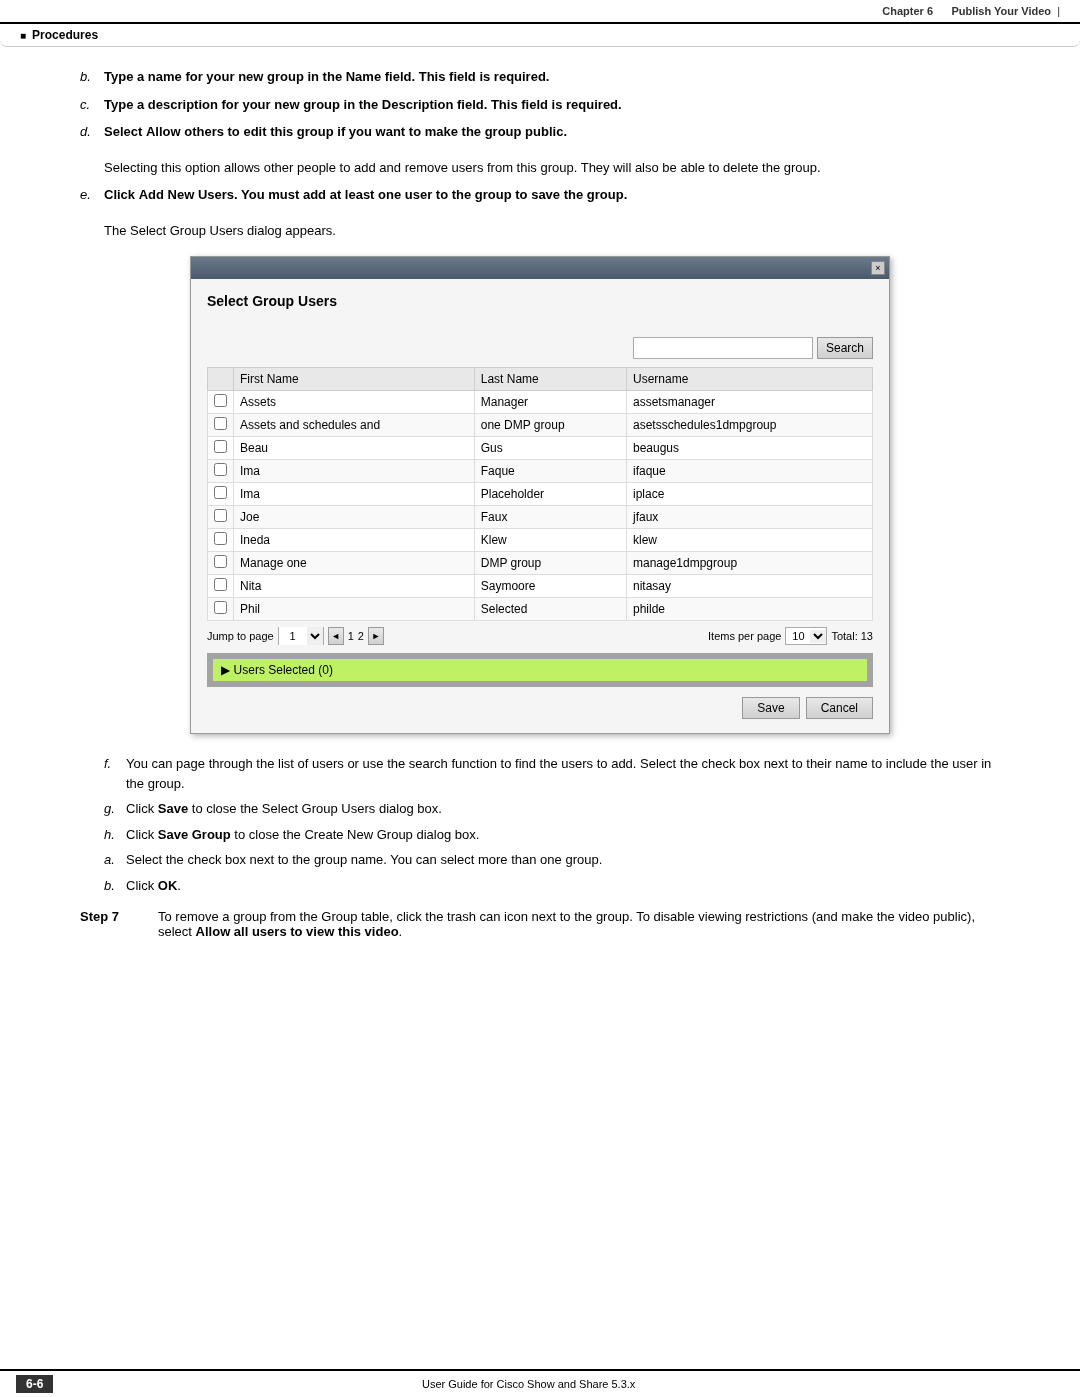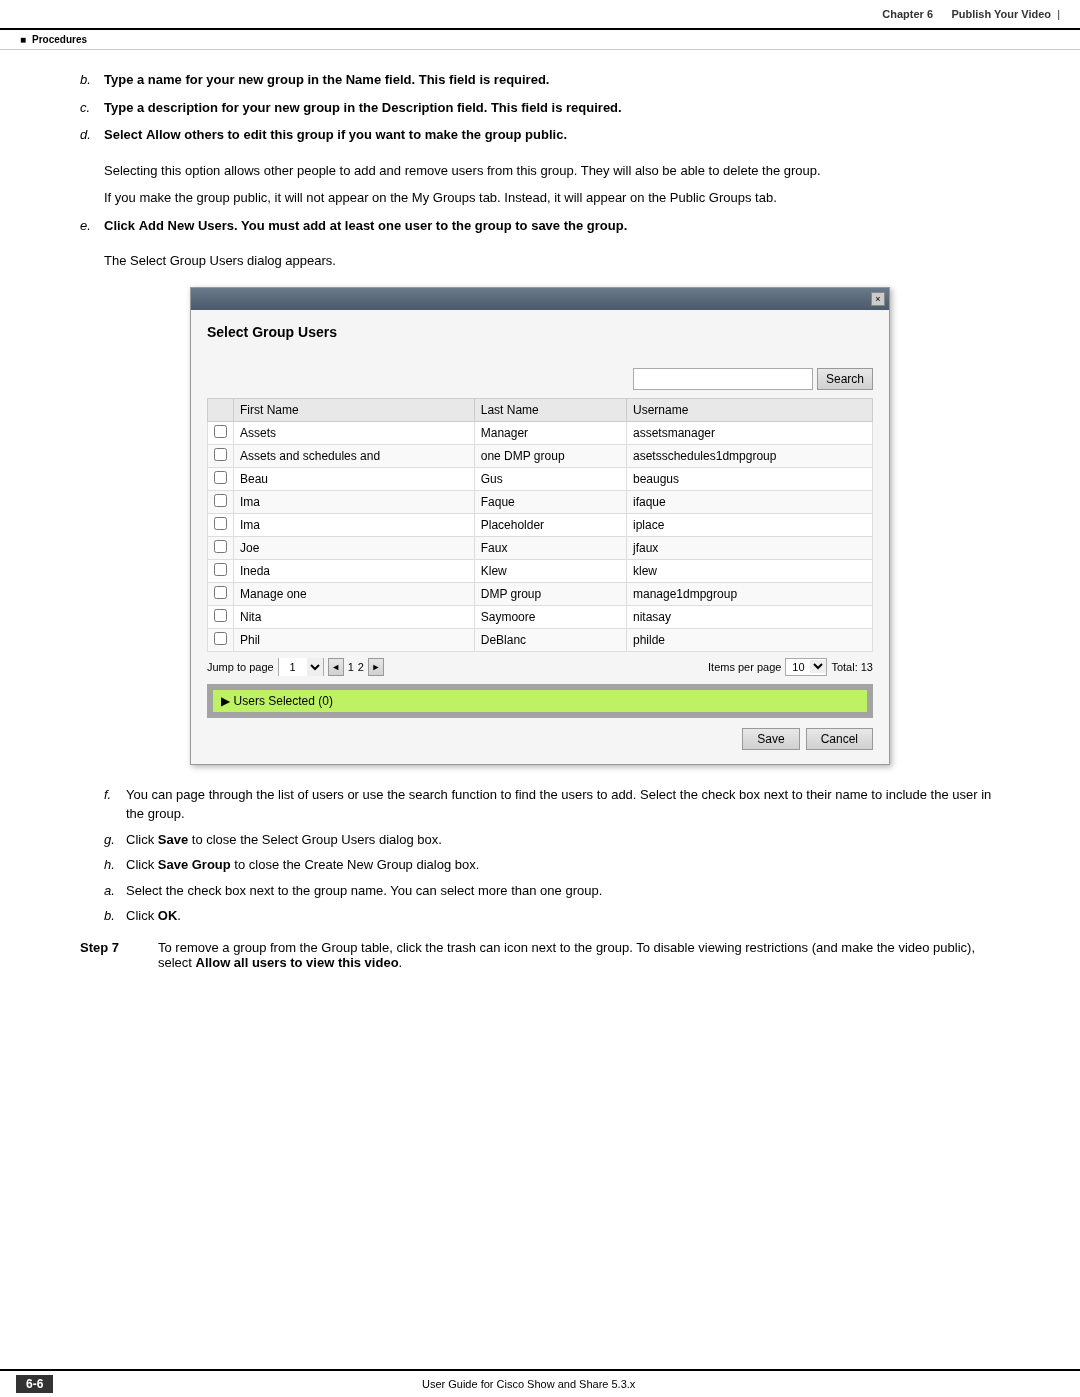--- a/index.html
+++ b/index.html
@@ -13,39 +13,40 @@
       position: relative;
     }
 
     
     .header-bar {
       display: flex;
       justify-content: flex-end;
       align-items: center;
       border-bottom: 2px solid #000;
       padding: 4px 20px 4px 0;
-      height: 30px;
+      height: 24px;
     }
     .header-chapter {
       font-size: 11px;
       color: #333;
     }
     .header-chapter span {
       font-weight: bold;
     }
 
     
     .top-label {
       padding: 4px 20px;
-      font-size: 10px;
+      font-size: 12px;
       font-weight: bold;
       border-bottom: 1px solid #ccc;
       display: flex;
       align-items: center;
       gap: 6px;
+      border-radius: 7px;
     }
     .top-label::before {
       content: '■';
       font-size: 10px;
     }
 
     
     .content {
       padding: 20px 80px 20px 80px;
     }
@@ -338,21 +339,20 @@
     </li>
     <li>
       <span class="step-label">d.</span>
       <span class="step-content">
         Select <strong>Allow others to edit this group</strong> if you want to make the group public.
       </span>
     </li>
   </ul>
 
   <p class="para">Selecting this option allows other people to add and remove users from this group. They will also be able to delete the group.</p>
-  <p class="para">If you make the group public, it will not appear on the My Groups tab. Instead, it will appear on the Public Groups tab.</p>
 
   <ul class="steps-list">
     <li>
       <span class="step-label">e.</span>
       <span class="step-content">
         Click <strong>Add New Users</strong>. You must add at least one user to the group to save the group.
       </span>
     </li>
   </ul>
 
@@ -453,21 +453,21 @@
       </td>
       <td>Nita</td>
       <td>Saymoore</td>
       <td>nitasay</td>
     </tr>
             <tr>
       <td class="checkbox-cell">
         <input type="checkbox" class="row-checkbox" style="">
       </td>
       <td>Phil</td>
-      <td>DeBlanc</td>
+      <td>Selected</td>
       <td>philde</td>
     </tr>
           </tbody>
       </table>
 
       <div class="pagination-row">
         <div class="pagination-left">
           <span>Jump to page</span>
           <div style="display:flex;align-items:center;border:1px solid #aaa;background:#fff;height:18px;">
             <input type="text" class="page-input" style="border: none; outline: none;" value="1">

